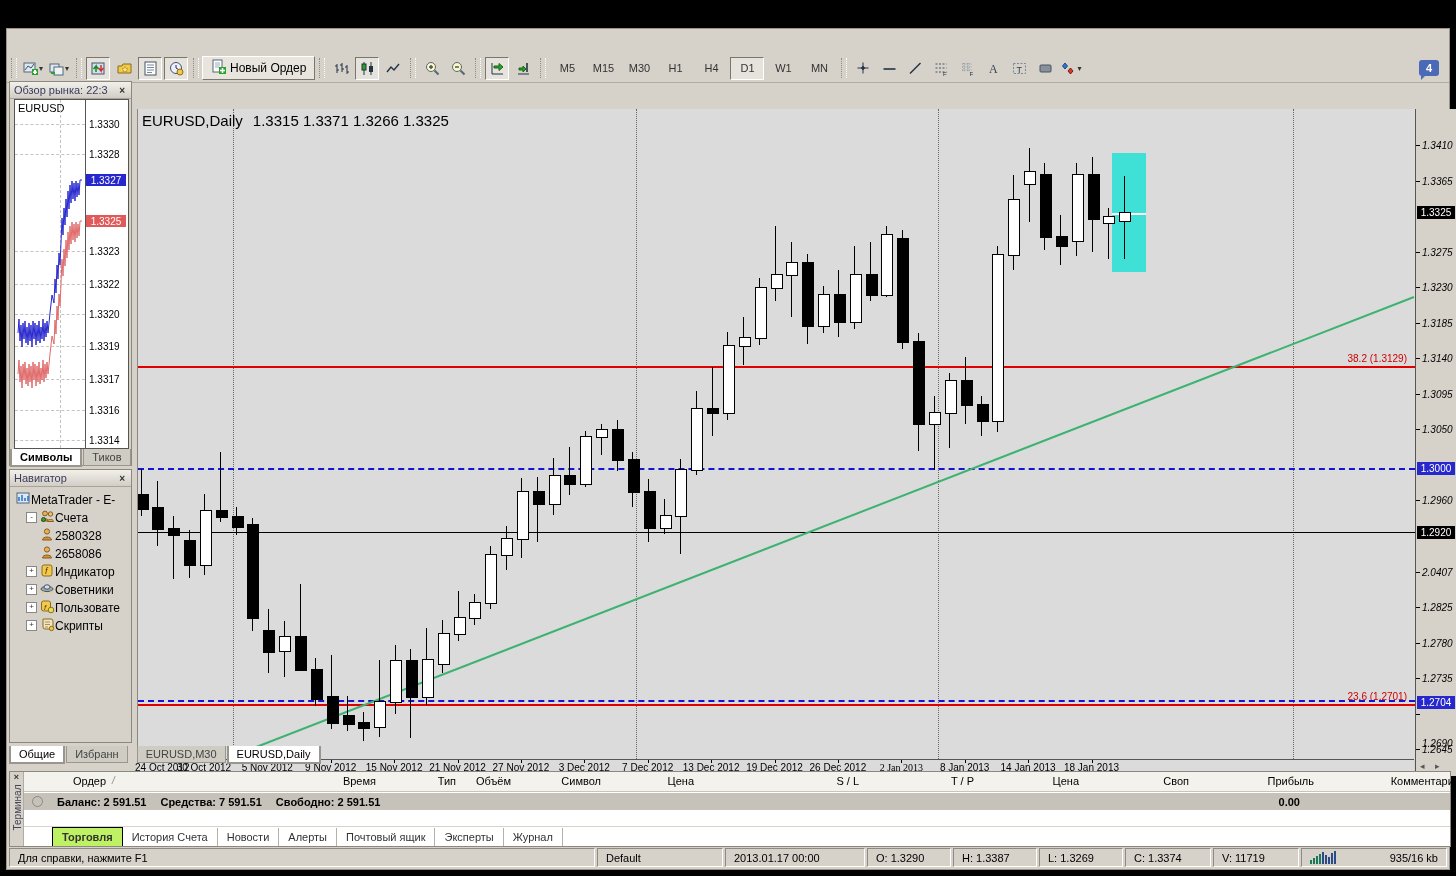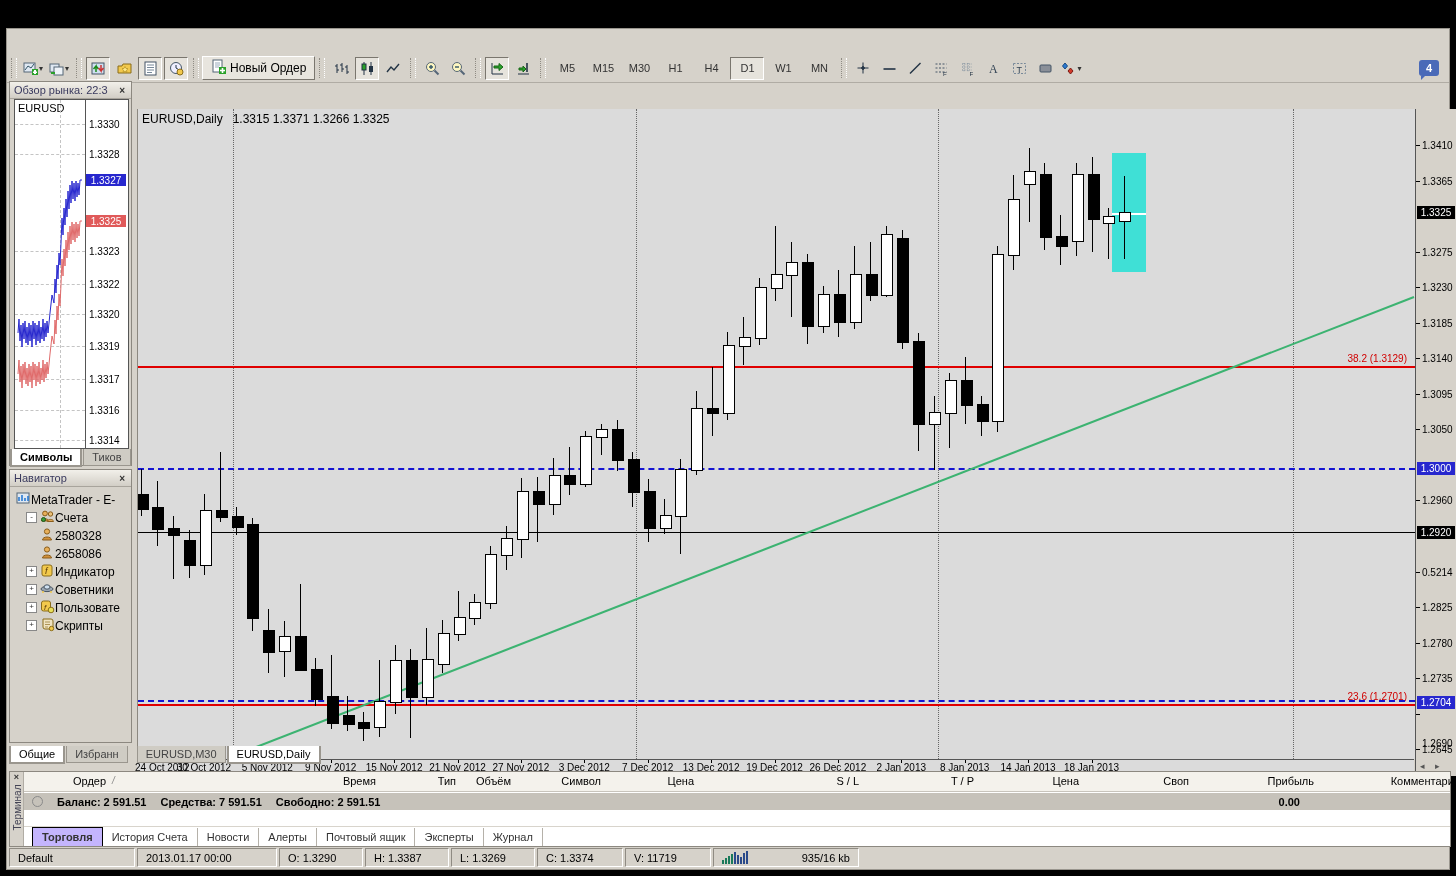--- a/index.html
+++ b/index.html
@@ -34,35 +34,35 @@
   .tree-row{position:absolute;left:2px;height:17px;display:flex;align-items:center;font-size:12px;color:#000;white-space:nowrap;overflow:hidden;width:116px;}
   .expander{width:9px;height:9px;border:1px solid #888;background:#fff;font-size:8px;line-height:7px;text-align:center;color:#333;margin-right:3px;flex:none;}
   
   .tab{height:16px;display:flex;align-items:center;padding:0 8px;font-size:11px;color:#444;border:1px solid #9a968e;border-top:none;background:#cfccc4;margin-right:1px;}
   .tab.active{background:#fff;color:#000;border-width:2px;border-top:none;font-weight:bold;}
   
   #plot{position:absolute;left:130px;top:80px;width:1277px;height:650px;background:#DBDBDB;border-left:1px solid #8c8880;overflow:hidden;}
   #dateaxis{position:absolute;left:130px;top:730px;width:1277px;height:17px;background:#DBDBDB;border-top:1px solid #555;}
   .date-label{position:absolute;top:2px;font-size:10px;color:#000;width:70px;text-align:center;}
   #pricescale{position:absolute;left:1408px;top:80px;width:40px;height:667px;background:#D6D2CA;border-left:1px solid #555;}
-  .ps-label{position:absolute;left:6px;font-size:10px;color:#000;}
+  .ps-label{position:absolute;left:6px;font-size:10px;color:#000;font-style:italic;}
   .ps-tick{position:absolute;left:0;width:4px;height:1px;background:#000;}
   .ps-badge{position:absolute;left:1px;width:38px;height:13px;font-size:10px;color:#fff;display:flex;align-items:center;justify-content:center;}
   .wick{position:absolute;width:1px;background:#000;}
   .cbody{position:absolute;width:10px;border:1px solid #000;}
   .cbody.bull{background:#fff;}
   .cbody.bear{background:#000;}
   .fib-label{position:absolute;font-size:10px;color:#d00000;}
-  .ohlc-head{position:absolute;left:4px;top:3px;font-size:12px;color:#000;}
+  .ohlc-head{position:absolute;left:4px;top:3px;font-size:15px;color:#000;}
   
   #terminal{position:absolute;left:2px;top:742px;width:1440px;height:74px;background:#fff;border:1px solid #8c8880;}
   .tcol{position:absolute;top:3px;font-size:11px;color:#000;white-space:nowrap;}
   #balrow{position:absolute;left:14px;top:21px;right:0;height:17px;background:#c6c2ba;display:flex;align-items:center;font-size:11px;font-weight:bold;gap:14px;padding-left:14px;}
   .term-tab{display:flex;align-items:center;padding:0 9px;font-size:11px;color:#333;height:18px;border-right:1px solid #b5b1a9;}
-  .term-tab.active{background:#c4b5fd;border:1px solid #000;border-bottom:none;font-weight:bold;margin-left:8px;}
+  .term-tab.active{background:#bef264;border:1px solid #000;border-bottom:none;font-weight:bold;margin-left:28px;}
   
   #statusbar{position:absolute;left:0;bottom:2px;width:100%;height:19px;display:flex;gap:2px;padding:0 2px;box-sizing:border-box;}
   .status-cell{border:1px solid;border-color:#8f8b83 #fff #fff #8f8b83;font-size:11px;display:flex;align-items:center;padding:0 8px;color:#000;white-space:nowrap;}
 </style>
 </head>
 <body>
 
 <div id="win">
   <div id="toolbar">
       <div class="grip"></div>
@@ -558,21 +558,21 @@
       <div class="date-label" style="left: 412.3px;">3 Dec 2012</div>
       <div style="position: absolute; left: 510.7px; top: 0px; width: 1px; height: 3px; background: rgb(0, 0, 0);"></div>
       <div class="date-label" style="left: 475.7px;">7 Dec 2012</div>
       <div style="position: absolute; left: 574.1px; top: 0px; width: 1px; height: 3px; background: rgb(0, 0, 0);"></div>
       <div class="date-label" style="left: 539.1px;">13 Dec 2012</div>
       <div style="position: absolute; left: 637.5px; top: 0px; width: 1px; height: 3px; background: rgb(0, 0, 0);"></div>
       <div class="date-label" style="left: 602.5px;">19 Dec 2012</div>
       <div style="position: absolute; left: 700.9px; top: 0px; width: 1px; height: 3px; background: rgb(0, 0, 0);"></div>
       <div class="date-label" style="left: 665.9px;">26 Dec 2012</div>
       <div style="position: absolute; left: 764.3px; top: 0px; width: 1px; height: 3px; background: rgb(0, 0, 0);"></div>
-      <div class="date-label" style="left: 729.3px;">2 Jan 2013</div>
+      <div class="date-label" style="left: 729.3px; font-family: Liberation Serif, serif;">2 Jan 2013</div>
       <div style="position: absolute; left: 827.7px; top: 0px; width: 1px; height: 3px; background: rgb(0, 0, 0);"></div>
       <div class="date-label" style="left: 792.7px;">8 Jan 2013</div>
       <div style="position: absolute; left: 891.1px; top: 0px; width: 1px; height: 3px; background: rgb(0, 0, 0);"></div>
       <div class="date-label" style="left: 856.1px;">14 Jan 2013</div>
       <div style="position: absolute; left: 954.5px; top: 0px; width: 1px; height: 3px; background: rgb(0, 0, 0);"></div>
       <div class="date-label" style="left: 919.5px;">18 Jan 2013</div>
     </div>
   <div id="pricescale">
       <div class="ps-tick" style="top: 36.0888px;"></div>
       <div class="ps-label" style="top: 31.0888px;">1.3410</div>
@@ -586,21 +586,21 @@
       <div class="ps-label" style="top: 208.776px;">1.3185</div>
       <div class="ps-tick" style="top: 249.313px;"></div>
       <div class="ps-label" style="top: 244.313px;">1.3140</div>
       <div class="ps-tick" style="top: 284.85px;"></div>
       <div class="ps-label" style="top: 279.85px;">1.3095</div>
       <div class="ps-tick" style="top: 320.388px;"></div>
       <div class="ps-label" style="top: 315.388px;">1.3050</div>
       <div class="ps-tick" style="top: 391.463px;"></div>
       <div class="ps-label" style="top: 386.463px;">1.2960</div>
       <div class="ps-tick" style="top: 462.537px;"></div>
-      <div class="ps-label" style="top: 457.537px;">0.5214</div>
+      <div class="ps-label" style="top: 457.537px;">2.0407</div>
       <div class="ps-tick" style="top: 498.075px;"></div>
       <div class="ps-label" style="top: 493.075px;">1.2825</div>
       <div class="ps-tick" style="top: 533.612px;"></div>
       <div class="ps-label" style="top: 528.612px;">1.2780</div>
       <div class="ps-tick" style="top: 569.15px;"></div>
       <div class="ps-label" style="top: 564.15px;">1.2735</div>
       <div class="ps-tick" style="top: 604.687px;"></div>
       <div class="ps-label" style="top: 629px;">1.2690</div>
       <div class="ps-tick" style="top: 640.224px;"></div>
       <div class="ps-label" style="top: 635.224px;">1.2645</div>
@@ -650,20 +650,21 @@
         <div class="term-tab active">Торговля</div>
         <div class="term-tab">История Счета</div>
         <div class="term-tab">Новости</div>
         <div class="term-tab">Алерты</div>
         <div class="term-tab">Почтовый ящик</div>
         <div class="term-tab">Эксперты</div>
         <div class="term-tab">Журнал</div>
       </div>
     </div>
   <div id="statusbar">
+      <div class="status-cell" style="flex: 1 1 0%;">Для справки, нажмите F1</div>
       <div class="status-cell" style="width: 108px;">Default</div>
       <div class="status-cell" style="width: 122px;">2013.01.17 00:00</div>
       <div class="status-cell" style="width: 66px;">O: 1.3290</div>
       <div class="status-cell" style="width: 66px;">H: 1.3387</div>
       <div class="status-cell" style="width: 66px;">L: 1.3269</div>
       <div class="status-cell" style="width: 68px;">C: 1.3374</div>
       <div class="status-cell" style="width: 68px;">V: 11719</div>
       <div class="status-cell" style="width: 128px; justify-content: flex-start; gap: 8px;">
         <div style="display: flex; align-items: flex-end; gap: 1px; height: 13px;">
           <div style="width: 2px; height: 4px; background: rgb(26, 122, 90);"></div>

